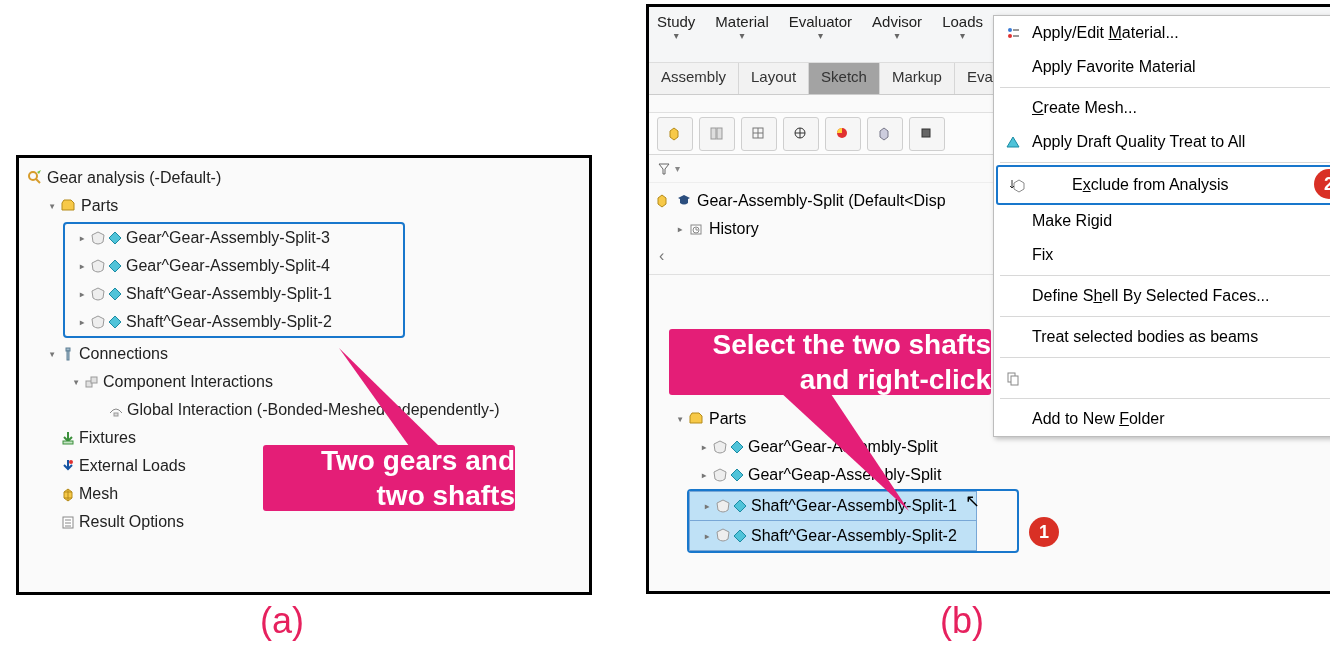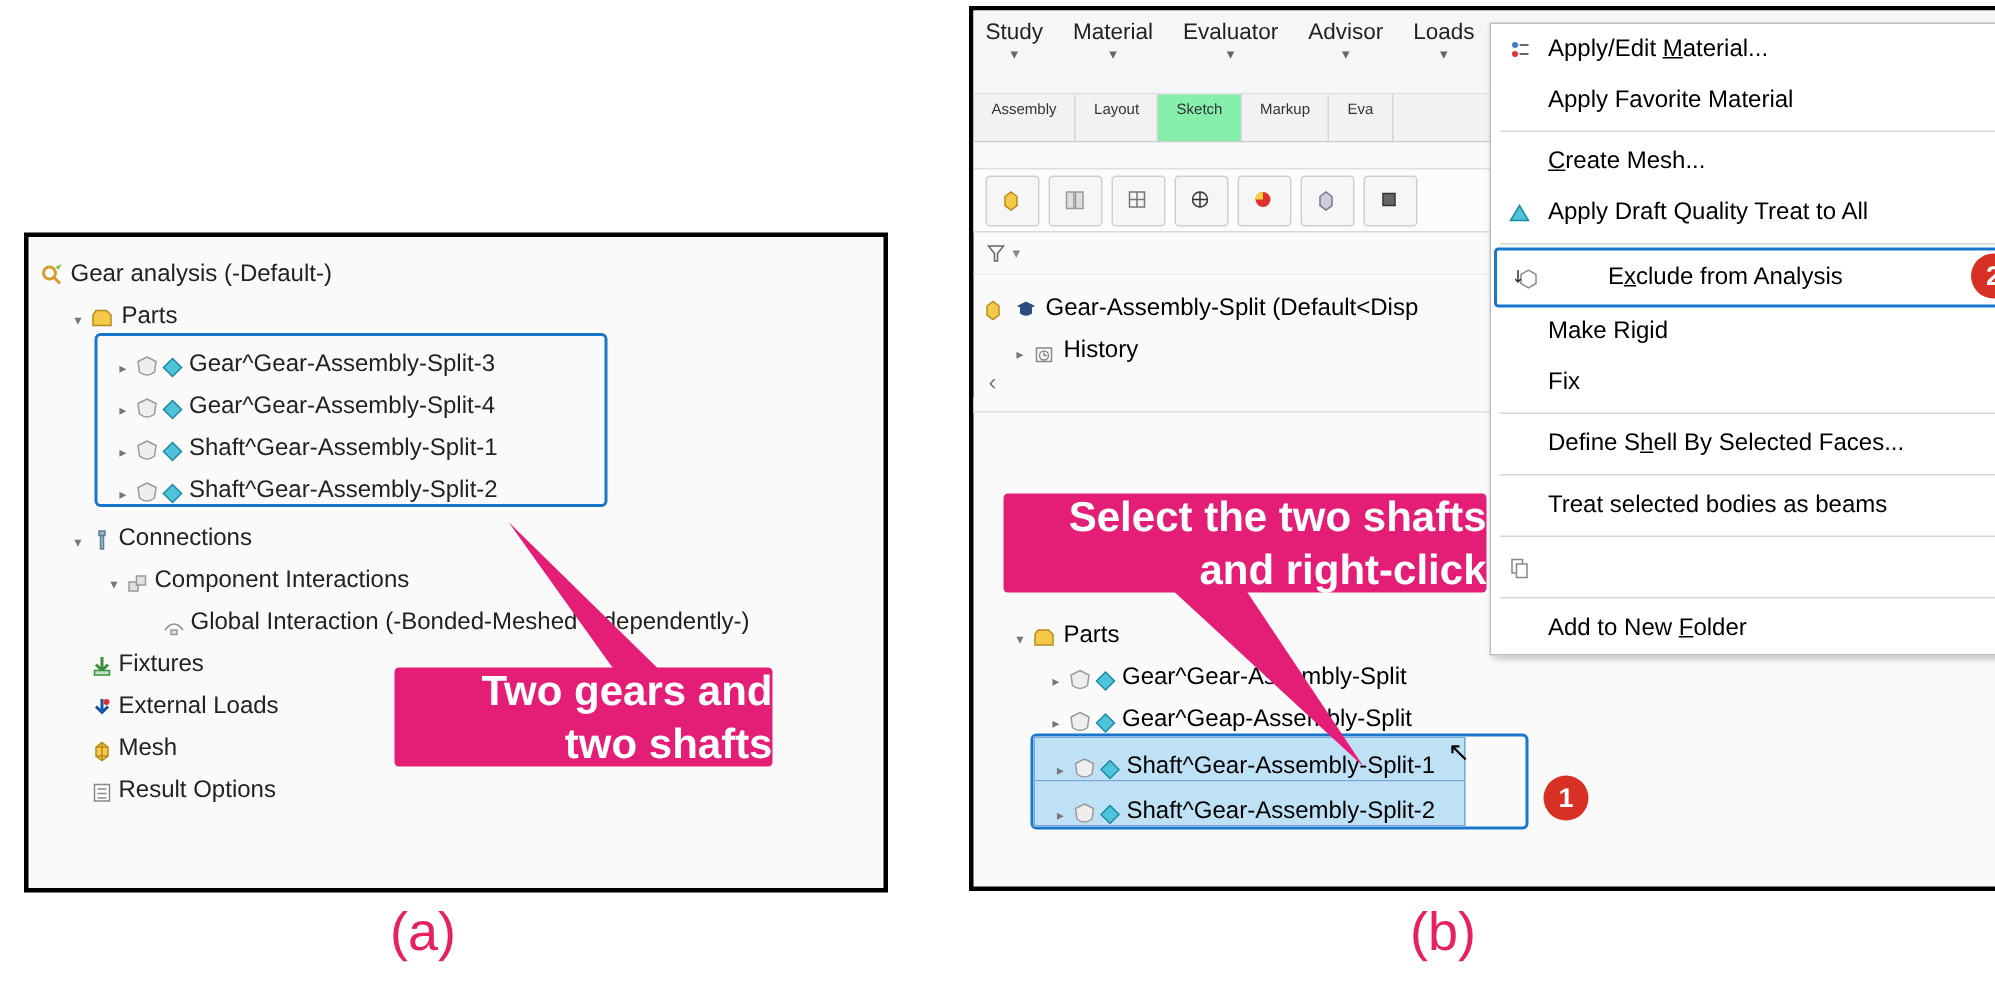--- a/index.html
+++ b/index.html
@@ -32,21 +32,21 @@
   #capB { left: 940px; top: 600px; }
 
   
   .tree {
     padding: 6px 4px;
     font-size: 16px;
     color: #222;
   }
   .tree-row {
     display: flex;
-    align-items: flex-end;
+    align-items: center;
     height: 28px;
     white-space: nowrap;
   }
   .indent-0 { padding-left: 2px; }
   .indent-1 { padding-left: 22px; }
   .indent-2 { padding-left: 46px; }
   .indent-3 { padding-left: 70px; }
 
   .tree-row .tw {
     width: 14px; text-align: center; color: #777; font-size: 12px;
@@ -109,24 +109,24 @@
 
   .tabbar {
     display: flex;
     background: #f2f2f2;
     border-bottom: 1px solid #ccc;
     height: 32px;
   }
   .tabbar .tab {
     padding: 5px 12px;
     border-right: 1px solid #d6d6d6;
-    font-size: 10px;
+    font-size: 15px;
     color: #333;
   }
-  .tabbar .tab.active { background: #86efac; }
+  .tabbar .tab.active { background: #a3a3a3; }
 
   .strip {
     height: 18px; background: #fafafa;
     border-bottom: 1px solid #e0e0e0;
     position: relative;
   }
   .strip .dot { position:absolute; left:50%; top:5px; width:6px; height:6px; border-radius:50%; background:#bbb; }
 
   .toolbar {
     display: flex; align-items: center;

